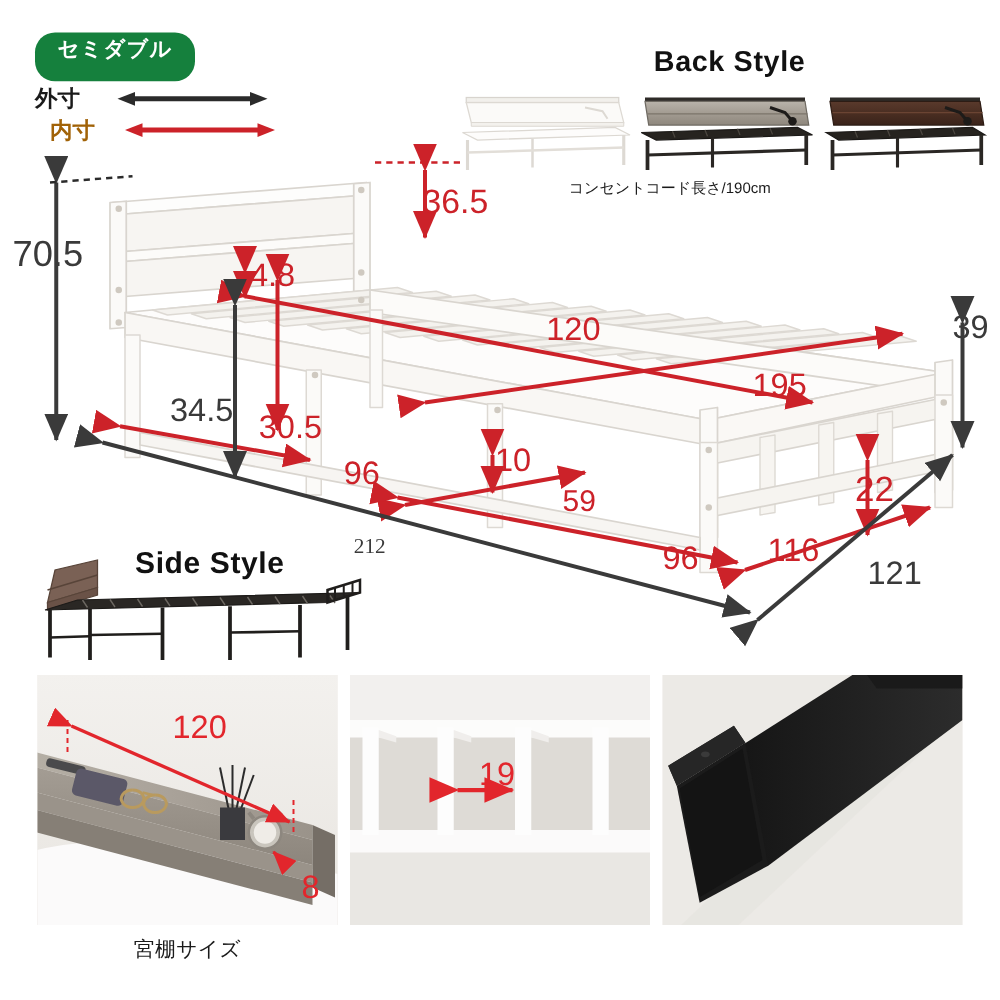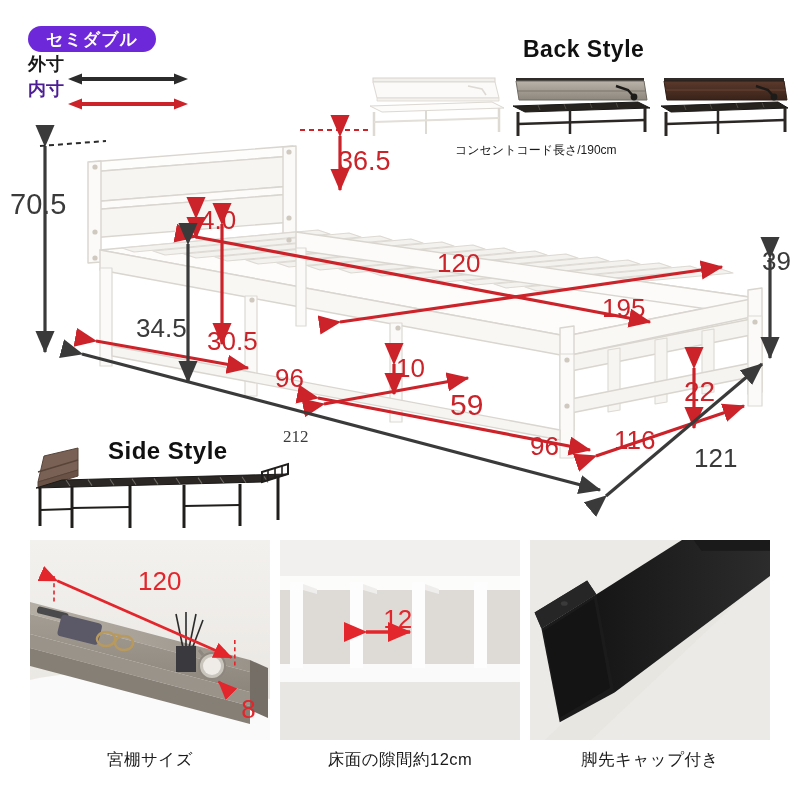--- a/index.html
+++ b/index.html
@@ -8,28 +8,28 @@
     background:#ffffff;
     font-family:"Liberation Sans","DejaVu Sans",sans-serif;
     position:relative;overflow:hidden;
     -webkit-font-smoothing:antialiased;
   }
   .abs{position:absolute;}
 
   
   #legend{left:28px;top:26px;width:200px;}
   .badge{
-    display:inline-block;background:#6d28d9;color:#ffffff;
-    border-radius:16px;padding:4px 18px 2px 18px;
+    display:inline-block;background:#15803d;color:#ffffff;
+    border-radius:16px;padding:4px 18px 15px 18px;
     font-size:17px;font-weight:bold;letter-spacing:1px;line-height:1.15;
   }
-  .legrow{display:flex;margin-top:3px;height:22px;flex-direction:column;}
+  .legrow{display:flex;align-items:center;margin-top:3px;height:22px;}
   .leglabel{font-size:18px;font-weight:bold;width:52px;line-height:1;}
   .leglabel.blk{color:#1a1a1a;}
-  .leglabel.red{color:#4c1d95;}
+  .leglabel.red{color:#a16207;margin-left:12px;}
   .legarrow{flex:1;height:12px;}
   .unit{font-size:18px;font-weight:bold;color:#1a1a1a;margin-top:2px;line-height:1.2;}
 
   
   .sect-title{font-size:23px;font-weight:bold;color:#111111;letter-spacing:.5px;text-align:right;}
   #backstyle-title{left:523px;top:36px;}
   #sidestyle-title{left:108px;top:437px;font-size:24px;}
   #cord-note{left:455px;top:142px;font-size:12px;color:#1a1a1a;font-weight:500;}
 
   
@@ -244,28 +244,28 @@
   </g>
 
   <g stroke-dasharray="5,4" stroke-width="2">
     <line x1="40" y1="36" x2="106" y2="31" stroke="#2b2b2b"></line>
     <line x1="300" y1="20" x2="370" y2="20" stroke="#cc2229"></line>
   </g>
 </svg>
 
 <div class="abs dim k" style="left:10px;top:190px;font-size:29px;">70.5</div>
 <div class="abs dim r" style="left:338px;top:148px;font-size:27px;">36.5</div>
-<div class="abs dim r" style="left:200px;top:207px;font-size:26px;">4.0</div>
+<div class="abs dim r" style="left:200px;top:207px;font-size:26px;">4.8</div>
 <div class="abs dim k" style="left:136px;top:315px;font-size:26px;">34.5</div>
 <div class="abs dim r" style="left:207px;top:328px;font-size:26px;text-align:right;">30.5</div>
 <div class="abs dim r" style="left:437px;top:250px;font-size:26px;">120</div>
 <div class="abs dim r" style="left:602px;top:295px;font-size:26px;">195</div>
 <div class="abs dim r" style="left:275px;top:365px;font-size:26px;">96</div>
 <div class="abs dim r" style="left:396px;top:355px;font-size:26px;">10</div>
-<div class="abs dim r" style="left:450px;top:390px;font-size:30px;">59</div>
+<div class="abs dim r" style="left:450px;top:390px;font-size:24px;">59</div>
 <div class="abs dim r" style="left:530px;top:433px;font-size:26px;">96</div>
 <div class="abs dim r" style="left:614px;top:427px;font-size:26px;">116</div>
 <div class="abs dim r" style="left:684px;top:378px;font-size:28px;">22</div>
 <div class="abs dim k" style="left:762px;top:248px;font-size:26px;">39</div>
 <div class="abs dim k" style="left:694px;top:445px;font-size:26px;">121</div>
 <div class="abs dim k" style="left:283px;top:428px;font-size:17px;font-family:Liberation Serif, serif;">212</div>
 
 <div class="abs sect-title" id="sidestyle-title">Side Style</div>
 
 <svg class="abs" style="left:26px;top:440px;" width="280" height="90" viewBox="0 0 280 90">
@@ -388,23 +388,22 @@
         </g>
       </svg>
       <svg class="abs" style="left:0;top:0;" width="100%" height="100%" viewBox="0 0 240 200">
         <defs>
           <marker id="ap2" markerWidth="8" markerHeight="8" refX="6.6" refY="3" orient="auto">
             <path d="M0,0 L7,3 L0,6 z" fill="#e2262c"></path>
           </marker>
         </defs>
         <line x1="86" y1="92" x2="130" y2="92" stroke="#e2262c" stroke-width="3.4" marker-start="url(#ap2)" marker-end="url(#ap2)"></line>
       </svg>
-      <div class="abs dim r" style="left:43%;top:33%;font-size:26px;color:#e2262c;">12</div>
+      <div class="abs dim r" style="left:43%;top:33%;font-size:26px;color:#e2262c;">19</div>
     </div>
-    <div class="pcap">床面の隙間約12cm</div>
   </div>
 
   <div class="pcell">
     <div class="pframe">
       <svg width="100%" height="100%" viewBox="0 0 210 200" preserveAspectRatio="xMidYMid slice">
         <defs>
           <linearGradient id="legSide" x1="0" y1="0" x2="1" y2="0">
             <stop offset="0" stop-color="#121212"></stop>
               <stop offset="1" stop-color="#2c2c2c"></stop>
           </linearGradient>
@@ -413,16 +412,15 @@
         <path d="M0 200 L210 0 L210 40 L40 200 Z" fill="#e4e1dc" opacity=".55"></path>
         <path d="M30 78 L140 8 L210 8 L210 44 L74 146 Z" fill="url(#legSide)"></path>
         <path d="M10 90 L58 60 L74 146 L26 172 Z" fill="#1b1b1b"></path>
         <path d="M10 90 L58 60 L50 48 L4 76 Z" fill="#2a2a2a"></path>
         <path d="M4 76 L50 48 L58 60 L10 90 Z" fill="#262626"></path>
         <path d="M12 92 L56 64 L70 142 L26 168 Z" fill="#141414"></path>
         <ellipse cx="30" cy="68" rx="3" ry="2" fill="#3a3a3a"></ellipse>
         <path d="M140 8 L210 8 L210 22 L150 22 Z" fill="#1a1a1a"></path>
       </svg>
     </div>
-    <div class="pcap">脚先キャップ付き</div>
   </div>
 
 </div>
 
 </body></html>

